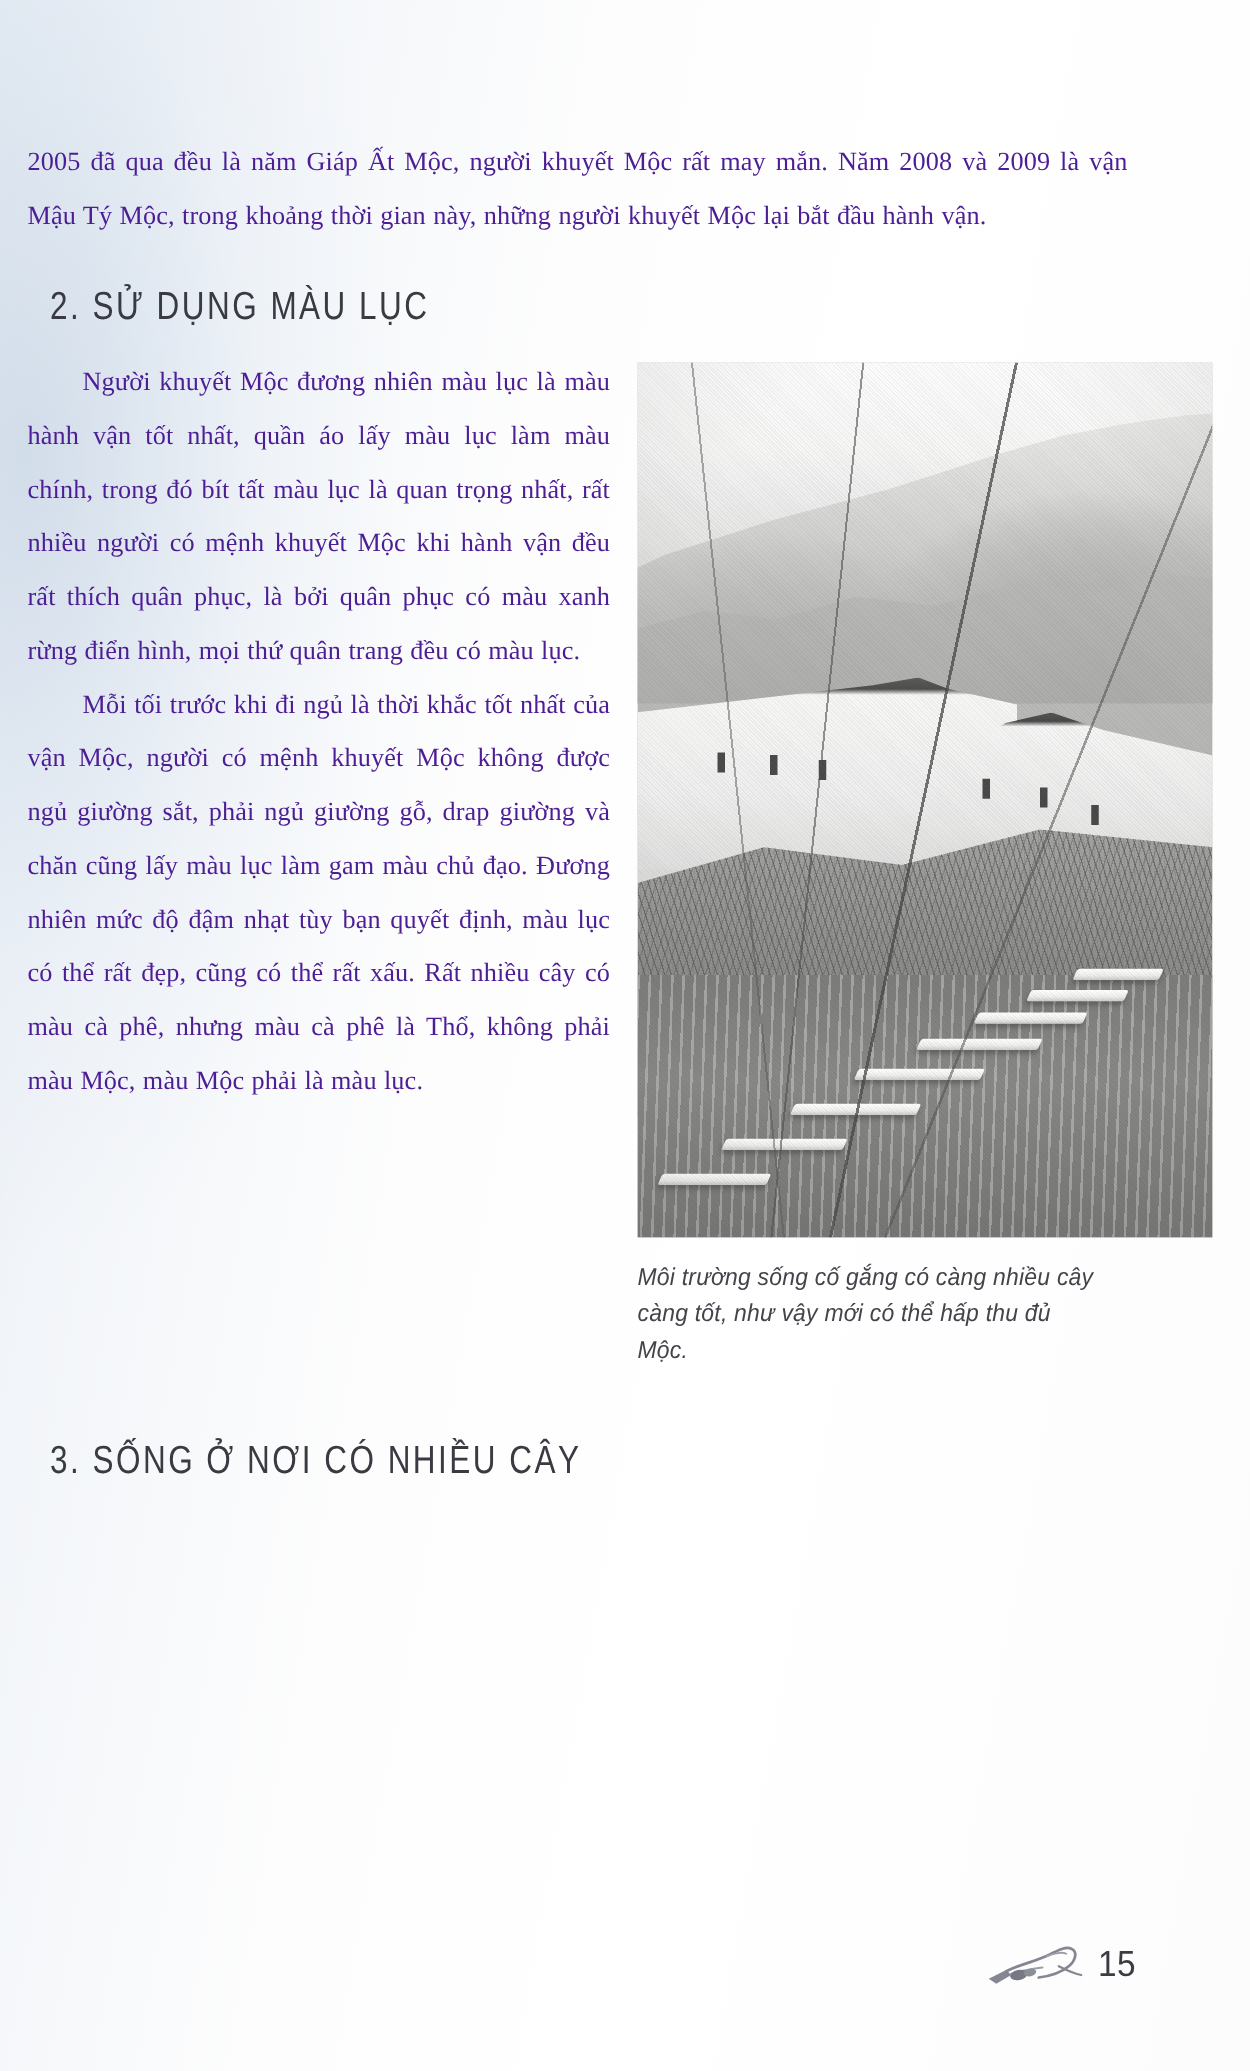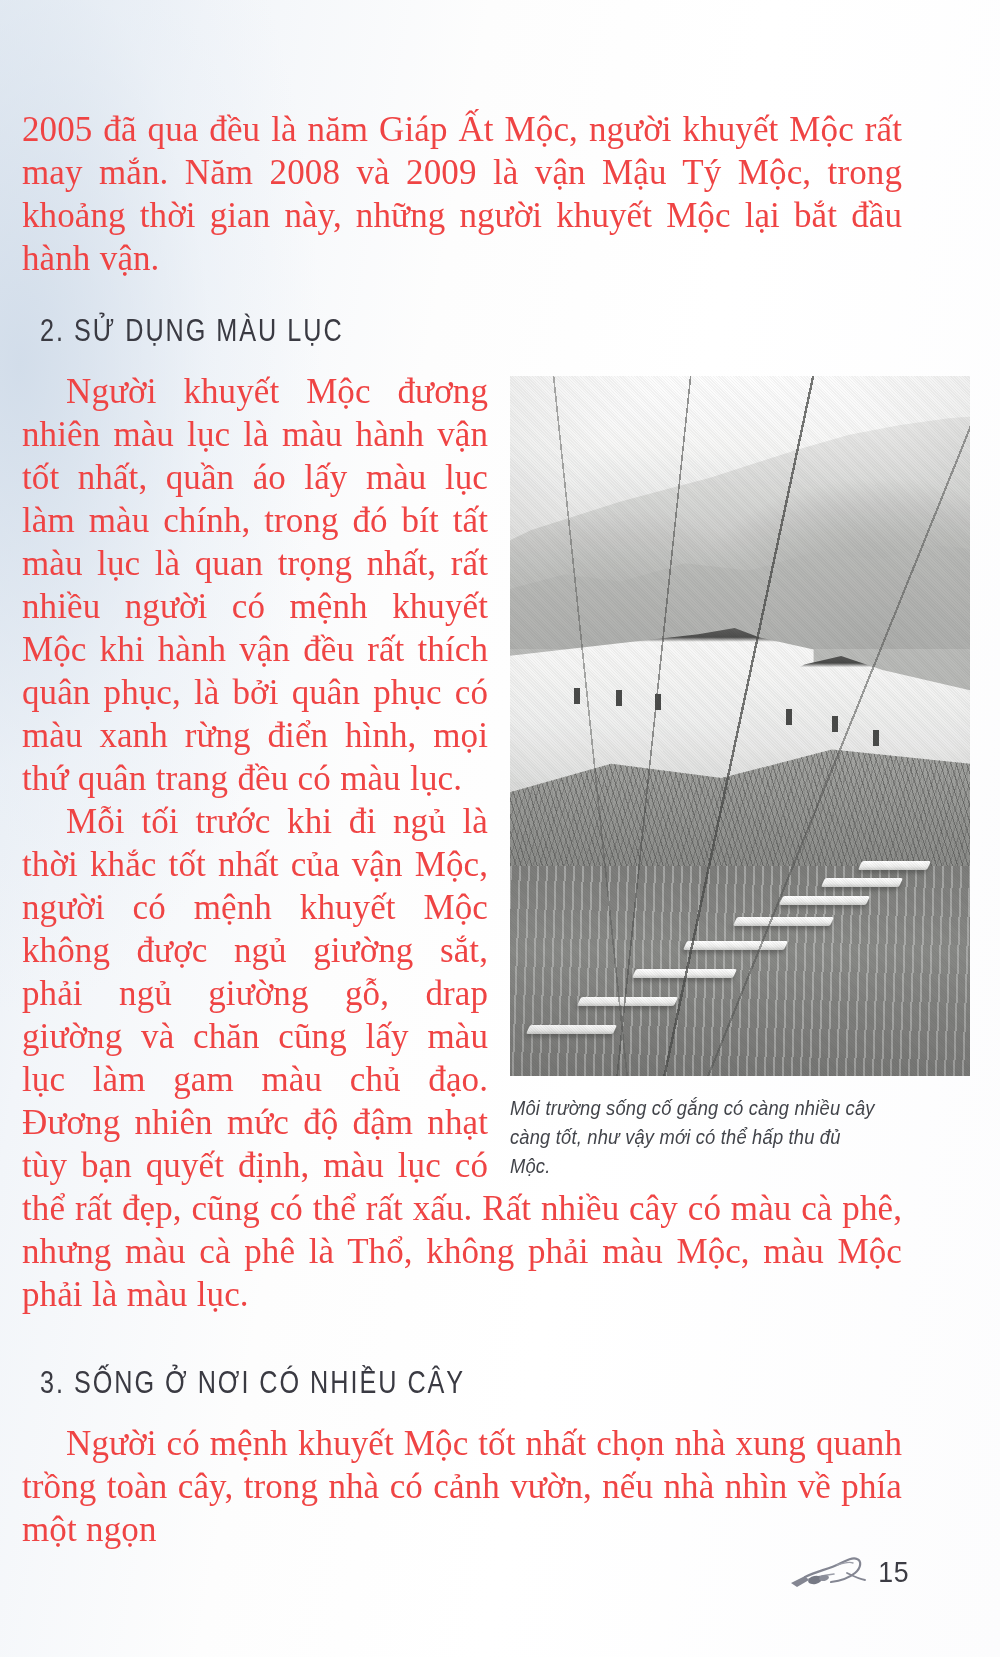--- a/index.html
+++ b/index.html
@@ -27,26 +27,26 @@
 
   .content {
     position: absolute;
     left: 22px;
     top: 108px;
     width: 880px;
   }
 
   
   .para {
-    font-size: 35px;
+    font-size: 21px;
     line-height: 43px;
     text-align: justify;
     text-justify: inter-word;
     margin: 0 0 0 0;
-    color: #ef4444;
+    color: #4c1d95;
     letter-spacing: 0.1px;
     word-spacing: 0.5px;
   }
   .para.indent { text-indent: 44px; }
 
   .intro-block { margin-bottom: 28px; }
 
   
   .heading {
     font-family: "Liberation Sans", "DejaVu Sans", sans-serif;
@@ -249,21 +249,20 @@
       </div>
       <figcaption class="caption">Môi trường sống cố gắng có càng nhiều cây càng tốt, như vậy mới có thể hấp thu đủ Mộc.</figcaption>
     </figure>
 
     <p class="para indent">Người khuyết Mộc đương nhiên màu lục là màu hành vận tốt nhất, quần áo lấy màu lục làm màu chính, trong đó bít tất màu lục là quan trọng nhất, rất nhiều người có mệnh khuyết Mộc khi hành vận đều rất thích quân phục, là bởi quân phục có màu xanh rừng điển hình, mọi thứ quân trang đều có màu lục.</p>
     <p class="para indent">Mỗi tối trước khi đi ngủ là thời khắc tốt nhất của vận Mộc, người có mệnh khuyết Mộc không được ngủ giường sắt, phải ngủ giường gỗ, drap giường và chăn cũng lấy màu lục làm gam màu chủ đạo. Đương nhiên mức độ đậm nhạt tùy bạn quyết định, màu lục có thể rất đẹp, cũng có thể rất xấu. Rất nhiều cây có màu cà phê, nhưng màu cà phê là Thổ, không phải màu Mộc, màu Mộc phải là màu lục.</p>
 
     <div style="clear: both;"></div>
 
     <h2 class="heading" id="heading-3">3. SỐNG Ở NƠI CÓ NHIỀU CÂY</h2>
-    <p class="para indent">Người có mệnh khuyết Mộc tốt nhất chọn nhà xung quanh trồng toàn cây, trong nhà có cảnh vườn, nếu nhà nhìn về phía một ngọn</p>
 
   </div>
 
   <div class="footer">
     <svg class="brush-ornament" viewBox="0 0 86 46" aria-hidden="true">
       <path d="M4 34 L18 27 L22 31 L10 38 Z" fill="#6f7280"></path>
       <path d="M18 28 C30 22, 42 20, 52 15 C60 11, 66 8, 70 10 C75 12, 74 19, 68 24 C62 29, 52 32, 44 33" fill="none" stroke="#6f7280" stroke-width="2.2" stroke-linecap="round"></path>
       <path d="M22 30 C32 27, 40 26, 47 25" fill="none" stroke="#8a8d99" stroke-width="1.6" stroke-linecap="round"></path>
       <path d="M50 16 C56 14, 62 12, 66 14" fill="none" stroke="#8a8d99" stroke-width="1.4" stroke-linecap="round"></path>
       <path d="M60 24 C66 27, 72 30, 78 31" fill="none" stroke="#6f7280" stroke-width="1.8" stroke-linecap="round"></path>

